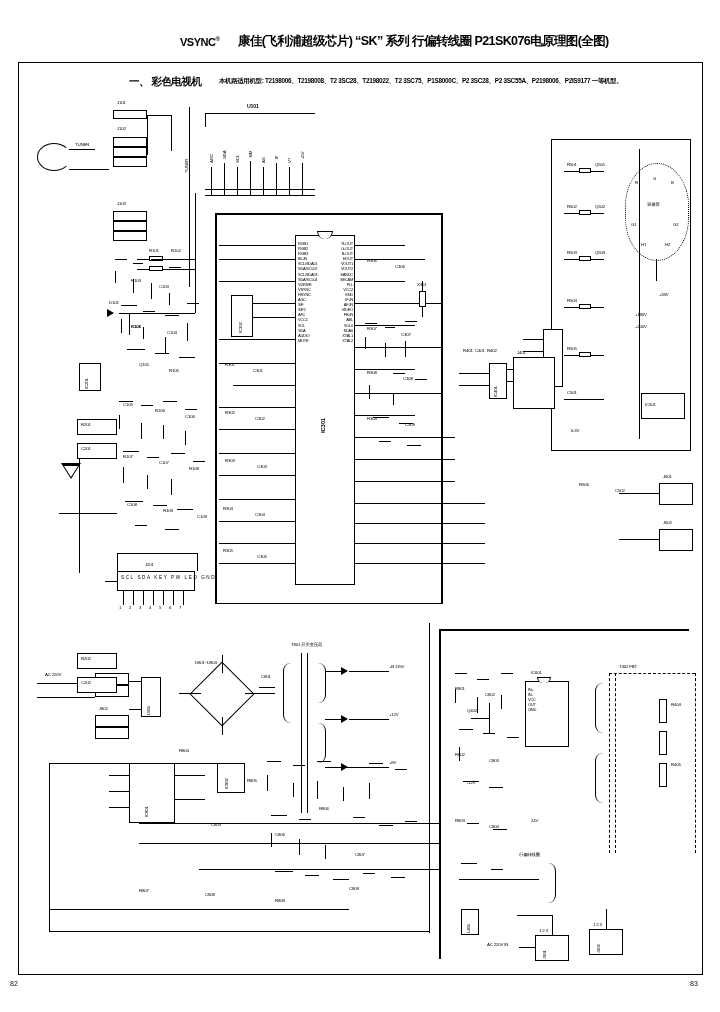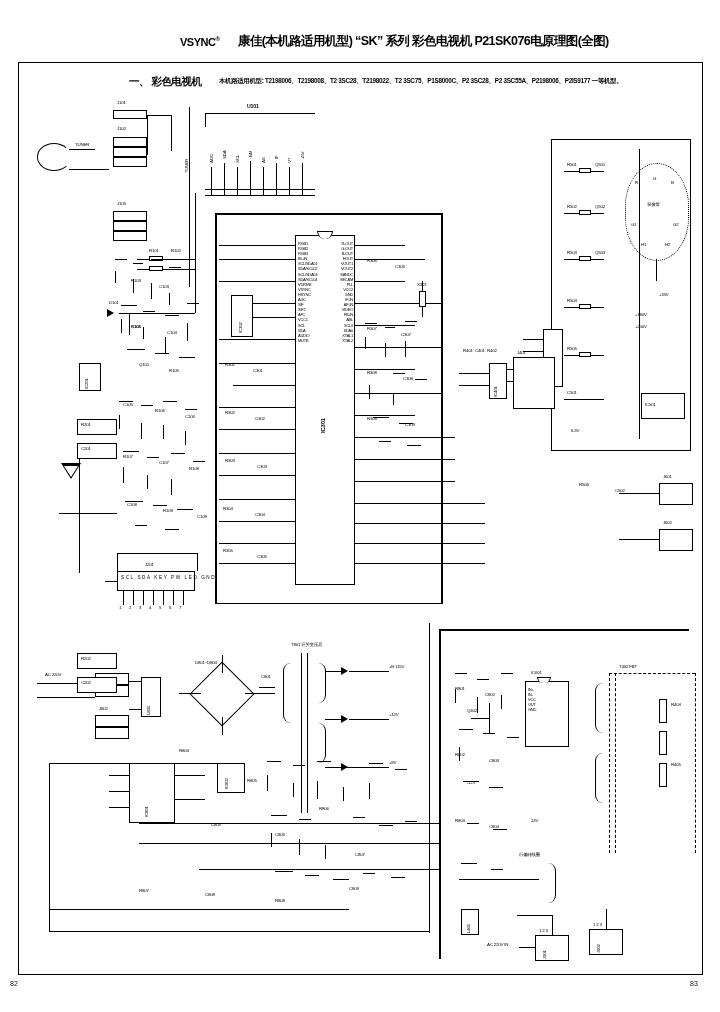--- a/index.html
+++ b/index.html
@@ -47,21 +47,21 @@
   .blk{position:absolute;background:#000;}
   .noise{position:absolute;}
   .noise span{position:absolute;background:#000;}
 </style>
 </head>
 <body>
 
 <div id="brand">
   <span>VSYNC</span><span class="reg">®</span>
 </div>
-<div id="doctitle">康佳(本机路适用机型) “SK” 系列 彩色电视机 P21SK076电原理图(全图)</div>
+<div id="doctitle">康佳(飞利浦超级芯片) “SK” 系列 行偏转线圈 P21SK076电原理图(全图)</div>
 
 <div id="frame">
 
   <div id="sectionTitle">一、 彩色电视机</div>
   <div id="modelLine">本机路适用机型: T2198006、T2198008、T2 3SC28、T2198022、T2 3SC75、P1S8000C、P2 3SC28、P2 3SC55A、P2198006、P2IS9177 一等机型。</div>
 
   <div>
     <div class="box" style="left:18px;top:80px;width:34px;height:28px;border:1px solid #000;border-radius:50%;border-right-color:transparent;"></div>
     <div class="w wh" style="left:50px;top:86px;width:26px;"></div>
     <div class="w wh" style="left:50px;top:106px;width:40px;"></div>

